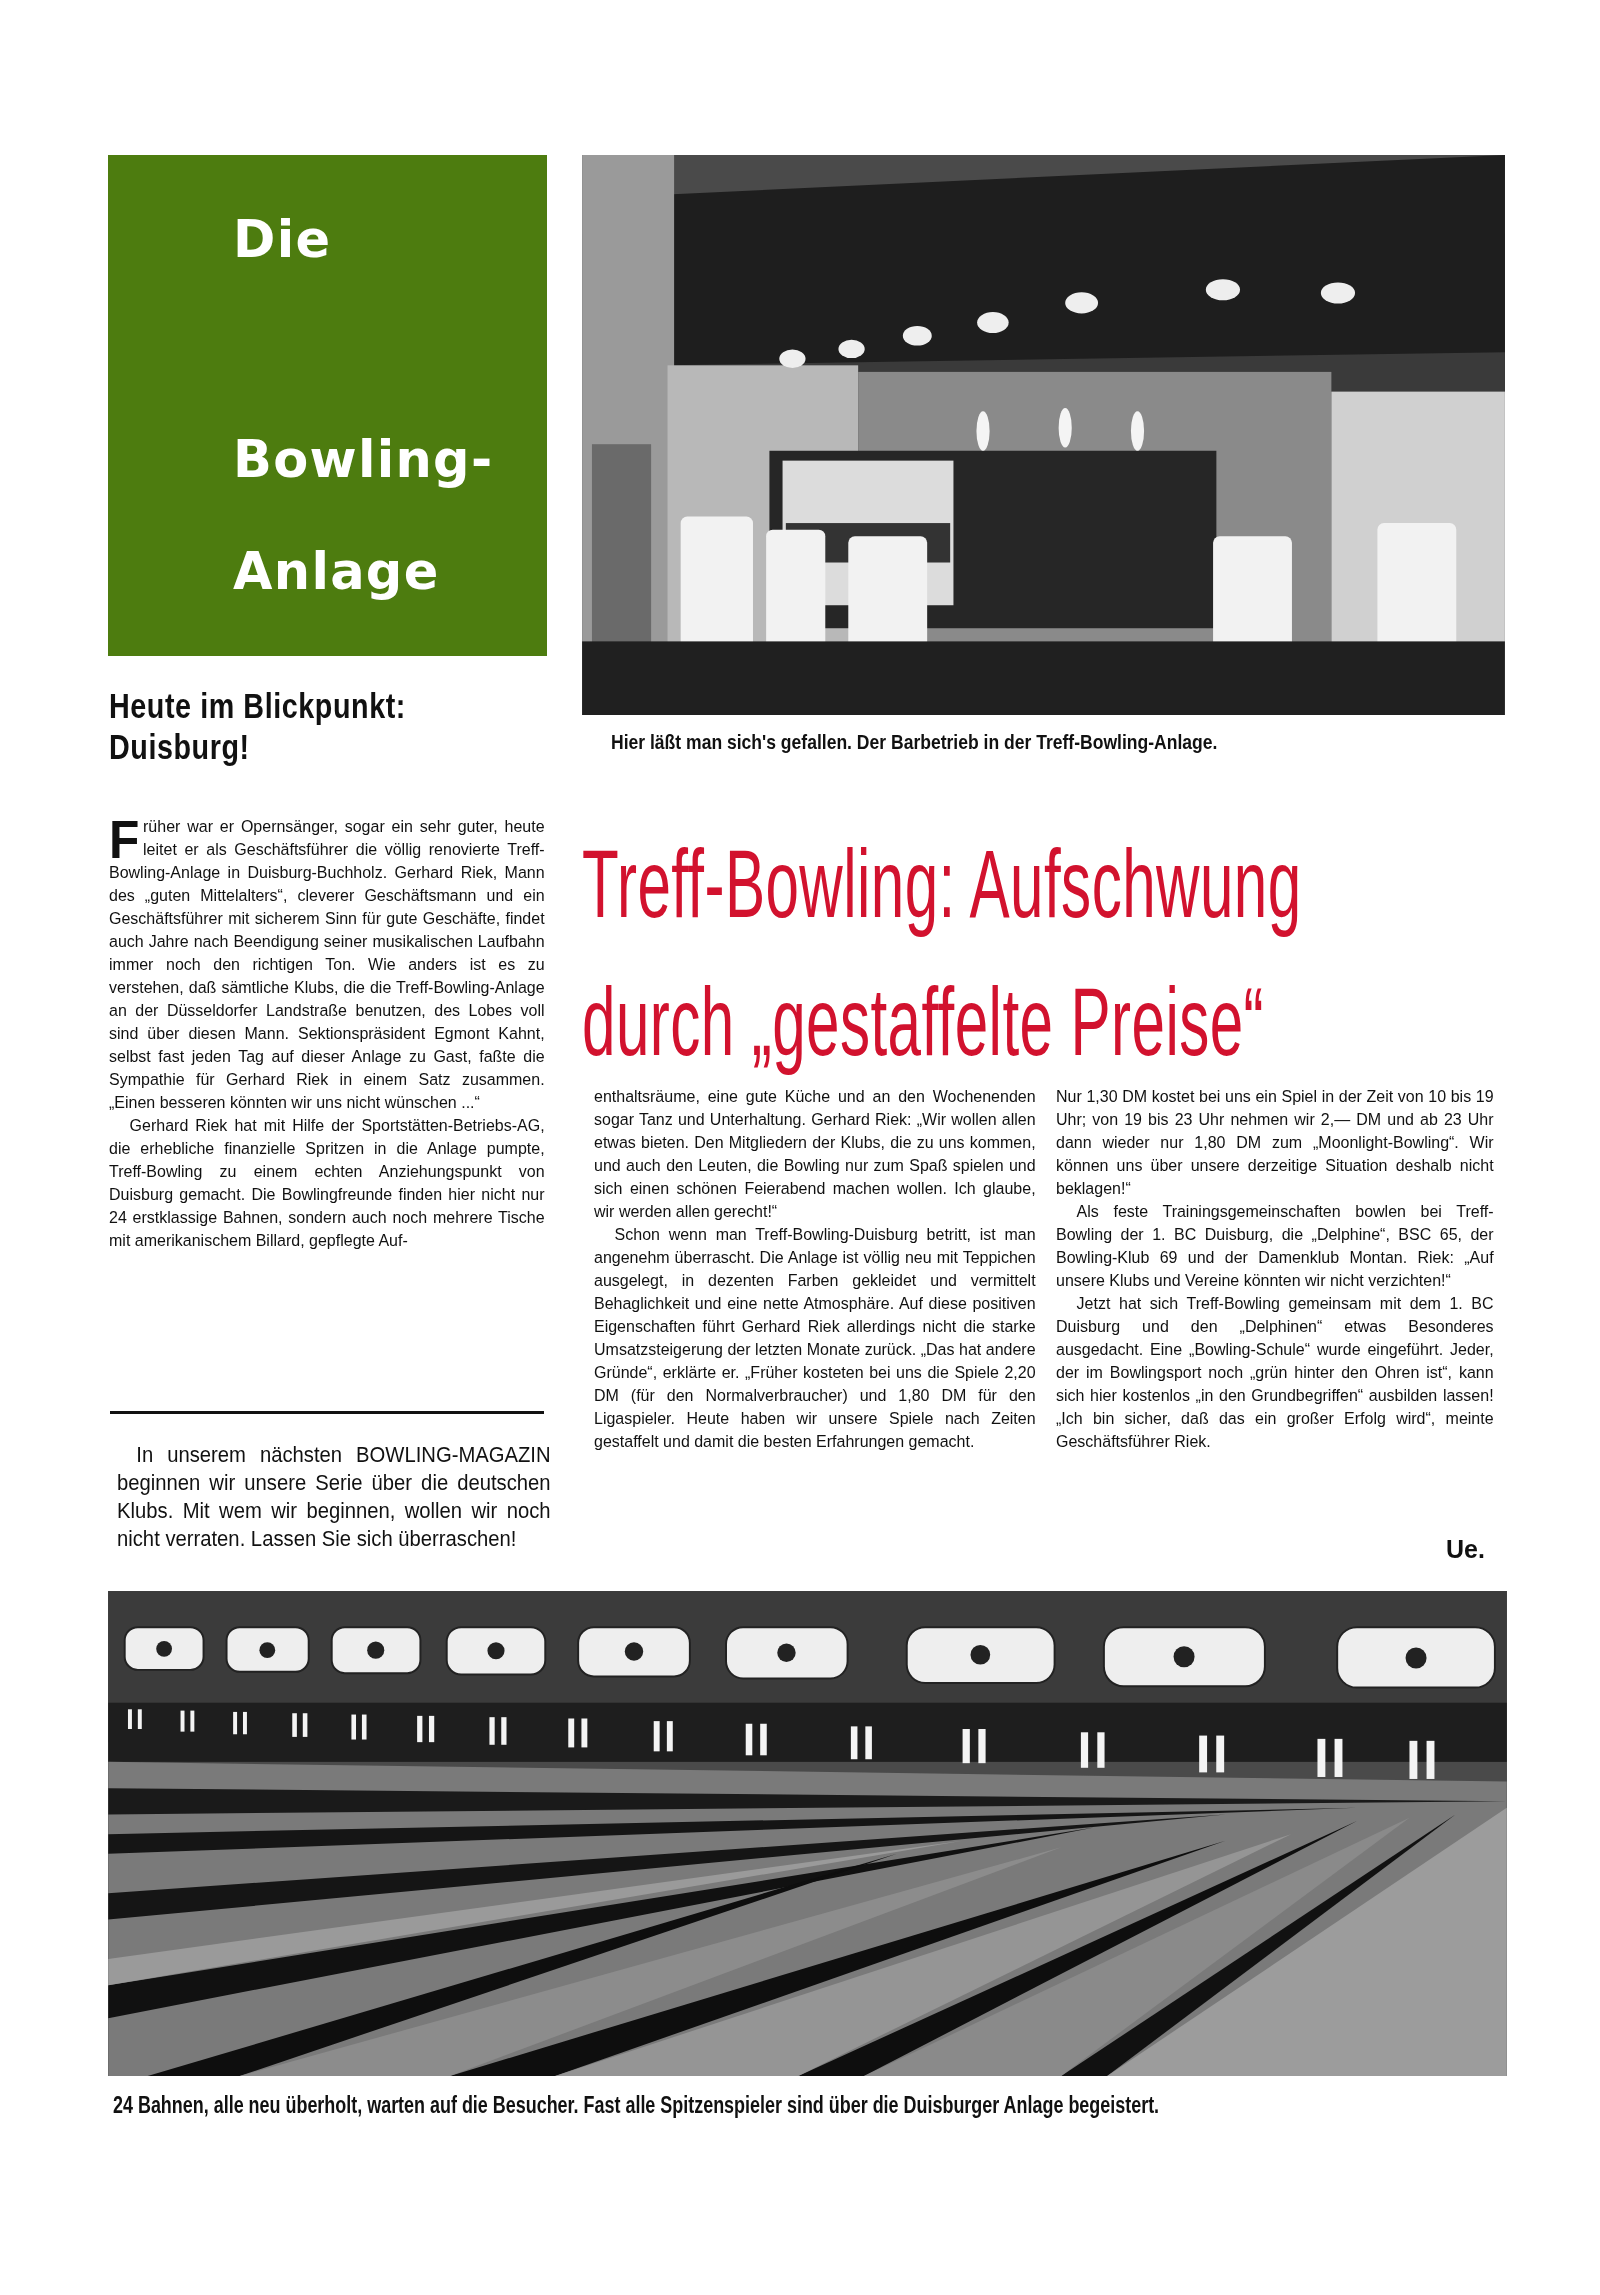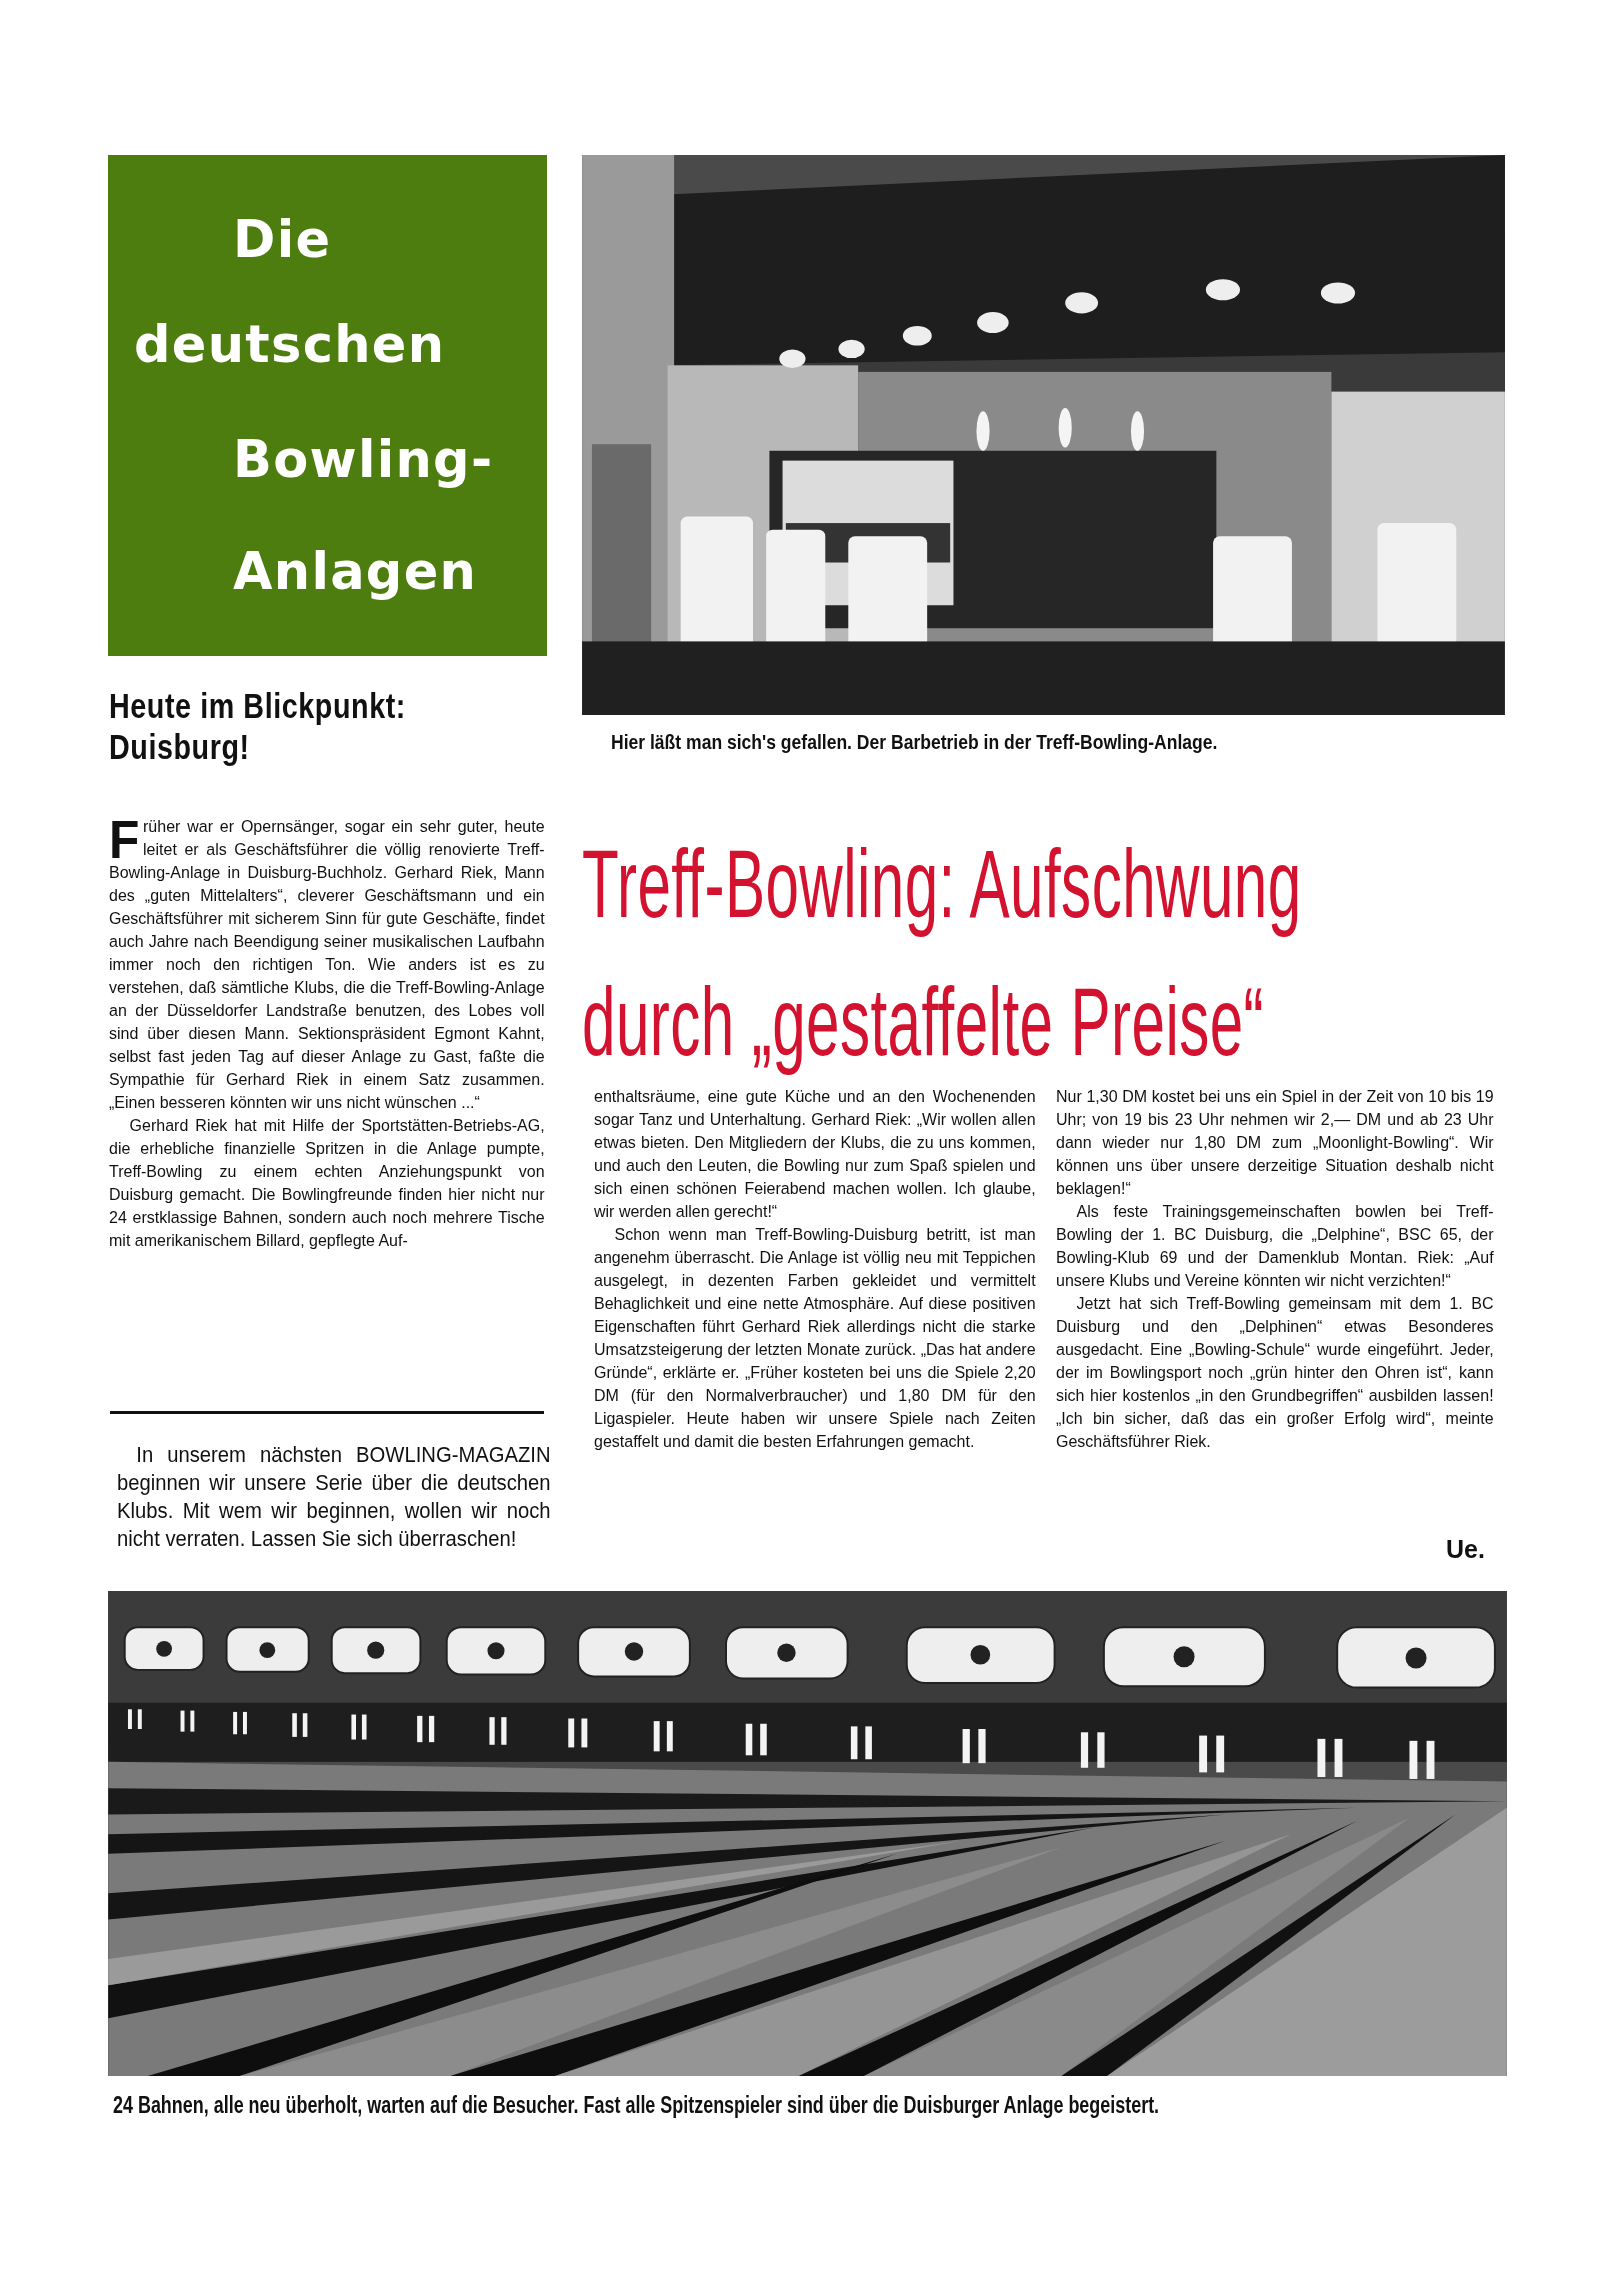--- a/index.html
+++ b/index.html
@@ -38,23 +38,22 @@
   .teaser { position: absolute; left: 117px; top: 1441px; width: 434px; font-size: 22px; line-height: 28px; text-align: justify; }
   .teaser p { margin: 0; text-indent: 21px; transform: scaleX(0.92); transform-origin: left top; width: 108.6%; }
 
   .signature { position: absolute; left: 1446px; top: 1535px; font-weight: bold; font-size: 25px; }
 </style>
 </head>
 <body>
 
 <div class="title-box">
   <div class="tl l1">Die</div>
-  <div class="tl l2">deutschen</div>
   <div class="tl l3">Bowling-</div>
-  <div class="tl l4">Anlagen</div>
+  <div class="tl l4">Anlage</div>
 </div>
 
 <div class="kicker">
   <div>Heute im Blickpunkt:</div>
   <div>Duisburg!</div>
 </div>
 
 <div class="photo photo-bar" title="Barbetrieb in der Treff-Bowling-Anlage">
   <svg width="923" height="560" viewBox="0 0 1404 852">
     <rect x="0" y="0" width="1404" height="852" fill="#3a3a3a"></rect>

